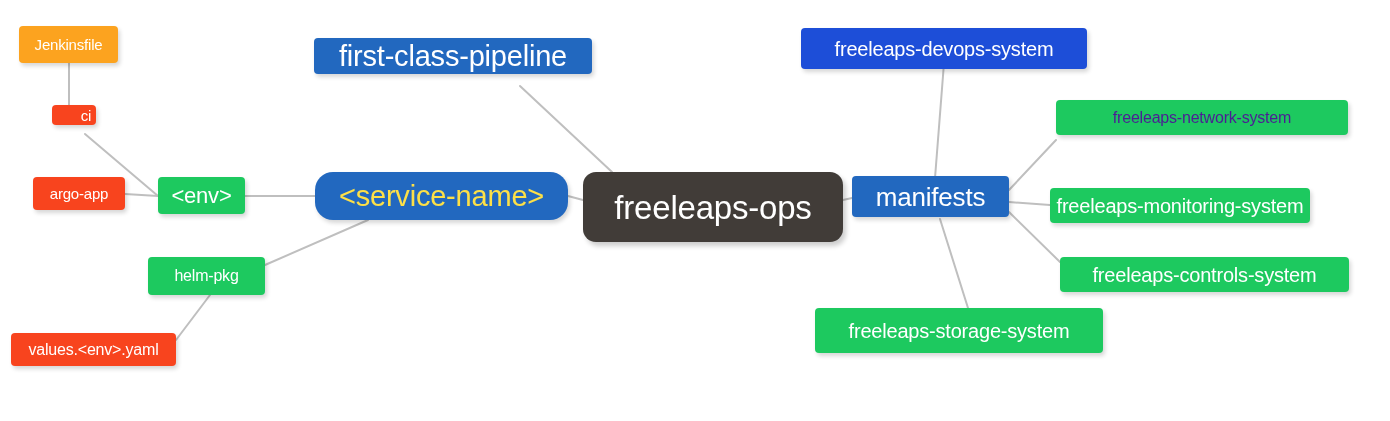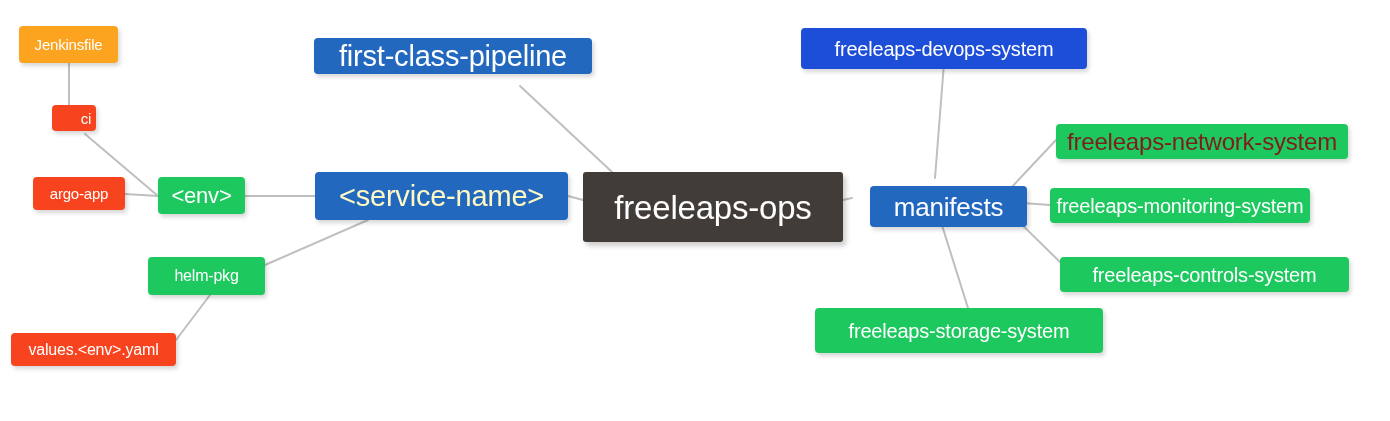--- a/index.html
+++ b/index.html
@@ -37,21 +37,21 @@
     justify-content: center;
     color: #ffffff;
     border-radius: 4px;
     white-space: nowrap;
     letter-spacing: -0.2px;
     box-shadow: 2px 3px 4px rgba(0,0,0,0.16);
     line-height: 1;
     padding: 0 10px;
   }
   .node.root {
-    border-radius: 3px;
+    border-radius: 13px;
     box-shadow: 3px 4px 5px rgba(0,0,0,0.20);
   }
 </style>
 </head>
 <body>
 
 <div id="canvas">
   <svg id="edge-layer" viewBox="0 0 1390 421" width="1390" height="421" xmlns="http://www.w3.org/2000/svg">
       <line x1="69" y1="57" x2="69" y2="105" stroke="#bfbfbf" stroke-width="2" stroke-linecap="round"></line>
       <line x1="85" y1="134" x2="158" y2="196" stroke="#bfbfbf" stroke-width="2" stroke-linecap="round"></line>
@@ -63,28 +63,28 @@
       <line x1="520" y1="86" x2="612" y2="172" stroke="#bfbfbf" stroke-width="2" stroke-linecap="round"></line>
       <line x1="843" y1="200" x2="852" y2="198" stroke="#bfbfbf" stroke-width="2" stroke-linecap="round"></line>
       <line x1="935" y1="178" x2="944" y2="63" stroke="#bfbfbf" stroke-width="2" stroke-linecap="round"></line>
       <line x1="1009" y1="190" x2="1056" y2="140" stroke="#bfbfbf" stroke-width="2" stroke-linecap="round"></line>
       <line x1="1009" y1="202" x2="1050" y2="205" stroke="#bfbfbf" stroke-width="2" stroke-linecap="round"></line>
       <line x1="1009" y1="212" x2="1060" y2="262" stroke="#bfbfbf" stroke-width="2" stroke-linecap="round"></line>
       <line x1="940" y1="219" x2="968" y2="308" stroke="#bfbfbf" stroke-width="2" stroke-linecap="round"></line>
     </svg>
   <div id="node-layer">
       <div class="node" style="left: 19px; top: 26px; width: 99px; height: 37px; background: rgb(252, 163, 31); font-size: 15px; color: rgb(255, 255, 255);">Jenkinsfile</div>
-      <div class="node" style="left: 52px; top: 105px; width: 34px; height: 26px; background: rgb(248, 68, 30); font-size: 15px; color: rgb(255, 255, 255); padding-left: 34px;">ci</div>
+      <div class="node" style="left: 52px; top: 105px; width: 34px; height: 20px; background: rgb(248, 68, 30); font-size: 15px; color: rgb(255, 255, 255); padding-left: 34px;">ci</div>
       <div class="node" style="left: 33px; top: 177px; width: 92px; height: 33px; background: rgb(248, 68, 30); font-size: 15px; color: #ffffff;">argo-app</div>
       <div class="node" style="left: 158px; top: 177px; width: 87px; height: 37px; background: rgb(29, 201, 95); font-size: 22px; color: rgb(255, 255, 255);">&lt;env&gt;</div>
       <div class="node" style="left: 148px; top: 257px; width: 117px; height: 38px; background: rgb(29, 201, 95); font-size: 16px; color: rgb(255, 255, 255);">helm-pkg</div>
       <div class="node" style="left: 11px; top: 333px; width: 165px; height: 33px; background: rgb(248, 68, 30); font-size: 16px; color: #ffffff;">values.&lt;env&gt;.yaml</div>
       <div class="node" style="left: 314px; top: 38px; width: 278px; height: 36px; background: rgb(34, 104, 191); font-size: 29px; color: rgb(255, 255, 255);">first-class-pipeline</div>
-      <div class="node" style="left: 315px; top: 172px; width: 253px; height: 48px; background: rgb(34, 104, 191); font-size: 29px; color: #fef9c3;">&lt;service-name&gt;</div>
+      <div class="node" style="left: 315px; top: 172px; width: 253px; height: 48px; background: rgb(34, 104, 191); font-size: 29px; color: #fde047; border-radius: 18px;">&lt;service-name&gt;</div>
       <div class="node root" style="left: 583px; top: 172px; width: 260px; height: 70px; background: rgb(65, 60, 56); font-size: 33px; color: rgb(255, 255, 255);">freeleaps-ops</div>
-      <div class="node" style="left: 852px; top: 186px; width: 157px; height: 41px; background: rgb(34, 104, 191); font-size: 26px; color: rgb(255, 255, 255); margin-left: 18px;">manifests</div>
+      <div class="node" style="left: 852px; top: 176px; width: 157px; height: 41px; background: rgb(34, 104, 191); font-size: 26px; color: rgb(255, 255, 255);">manifests</div>
       <div class="node" style="left: 801px; top: 28px; width: 286px; height: 41px; background: #1d4ed8; font-size: 20px; color: rgb(255, 255, 255);">freeleaps-devops-system</div>
-      <div class="node" style="left: 1056px; top: 124px; width: 292px; height: 35px; background: rgb(29, 201, 95); font-size: 24px; color: #7f1d1d;">freeleaps-network-system</div>
+      <div class="node" style="left: 1056px; top: 100px; width: 292px; height: 35px; background: rgb(29, 201, 95); font-size: 16px; color: #4c1d95;">freeleaps-network-system</div>
       <div class="node" style="left: 1050px; top: 188px; width: 260px; height: 35px; background: rgb(29, 201, 95); font-size: 20px; color: rgb(255, 255, 255);">freeleaps-monitoring-system</div>
       <div class="node" style="left: 1060px; top: 257px; width: 289px; height: 35px; background: rgb(29, 201, 95); font-size: 20px; color: rgb(255, 255, 255);">freeleaps-controls-system</div>
       <div class="node" style="left: 815px; top: 308px; width: 288px; height: 45px; background: rgb(29, 201, 95); font-size: 20px; color: rgb(255, 255, 255);">freeleaps-storage-system</div>
     </div>
 </div>
 
 </body></html>

